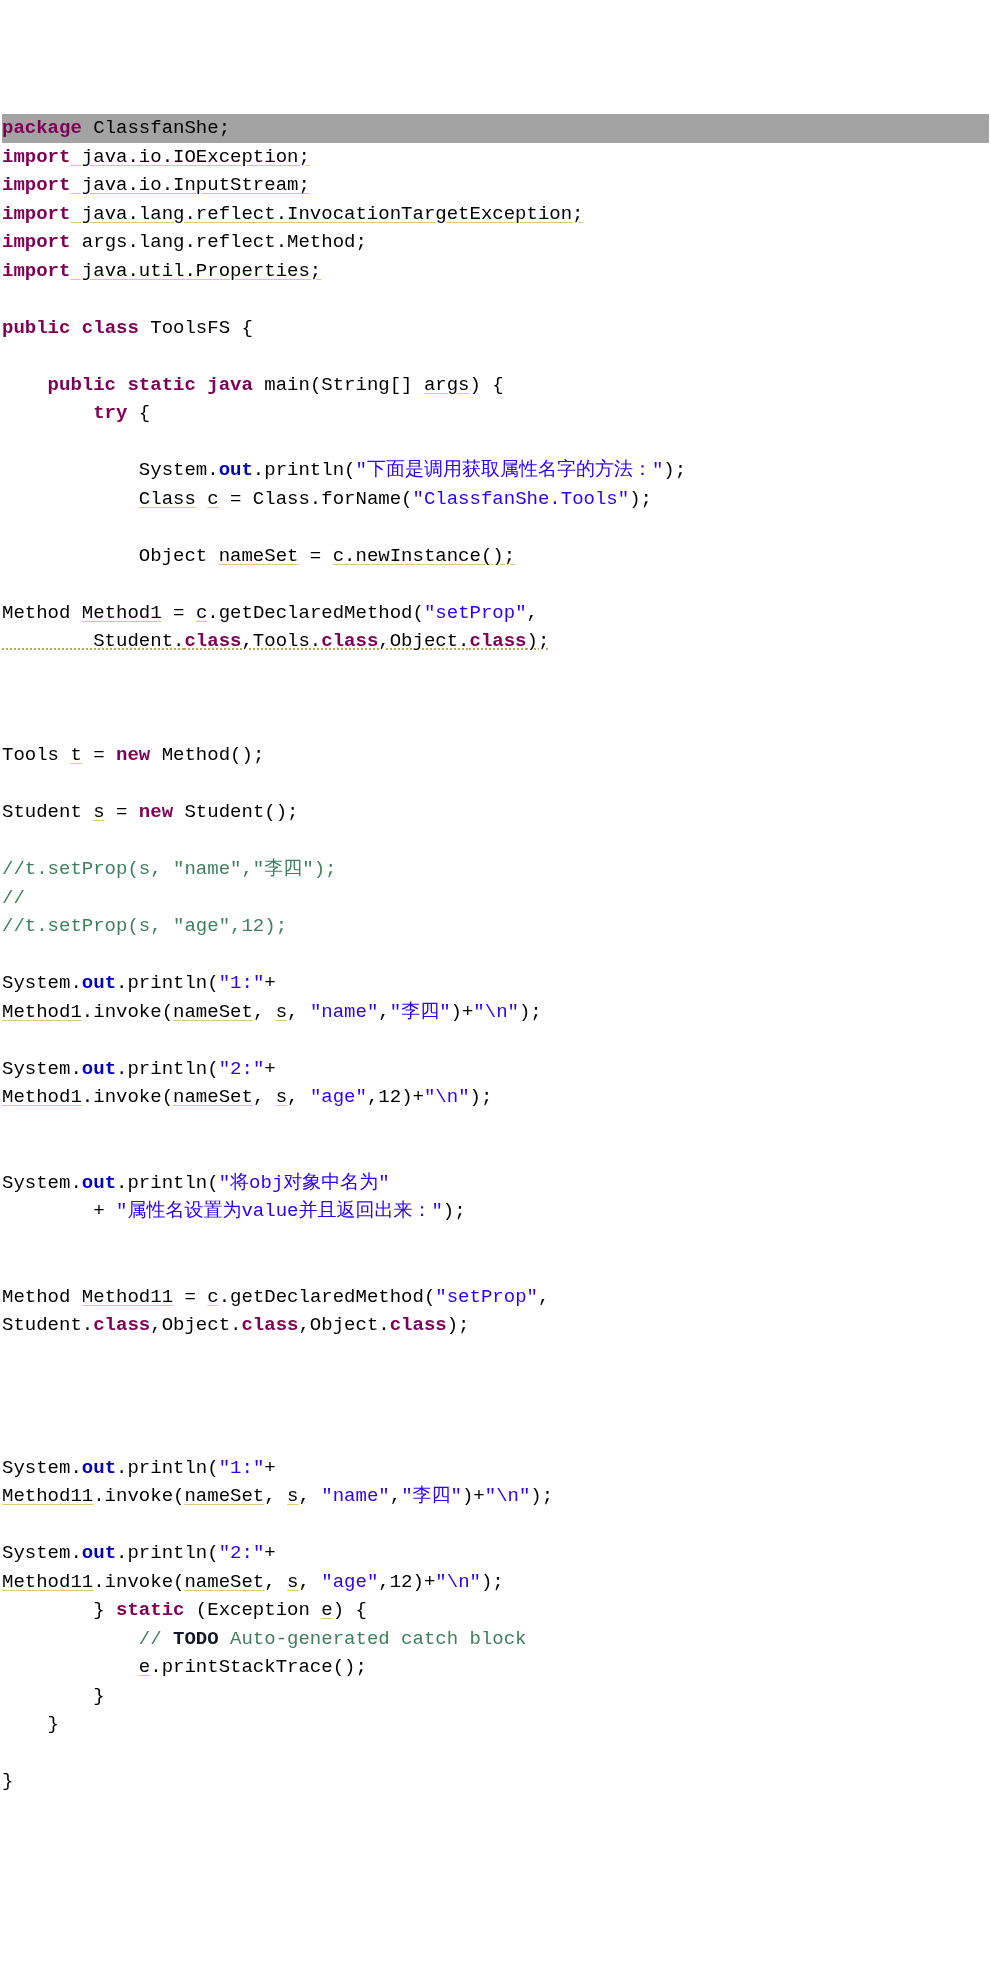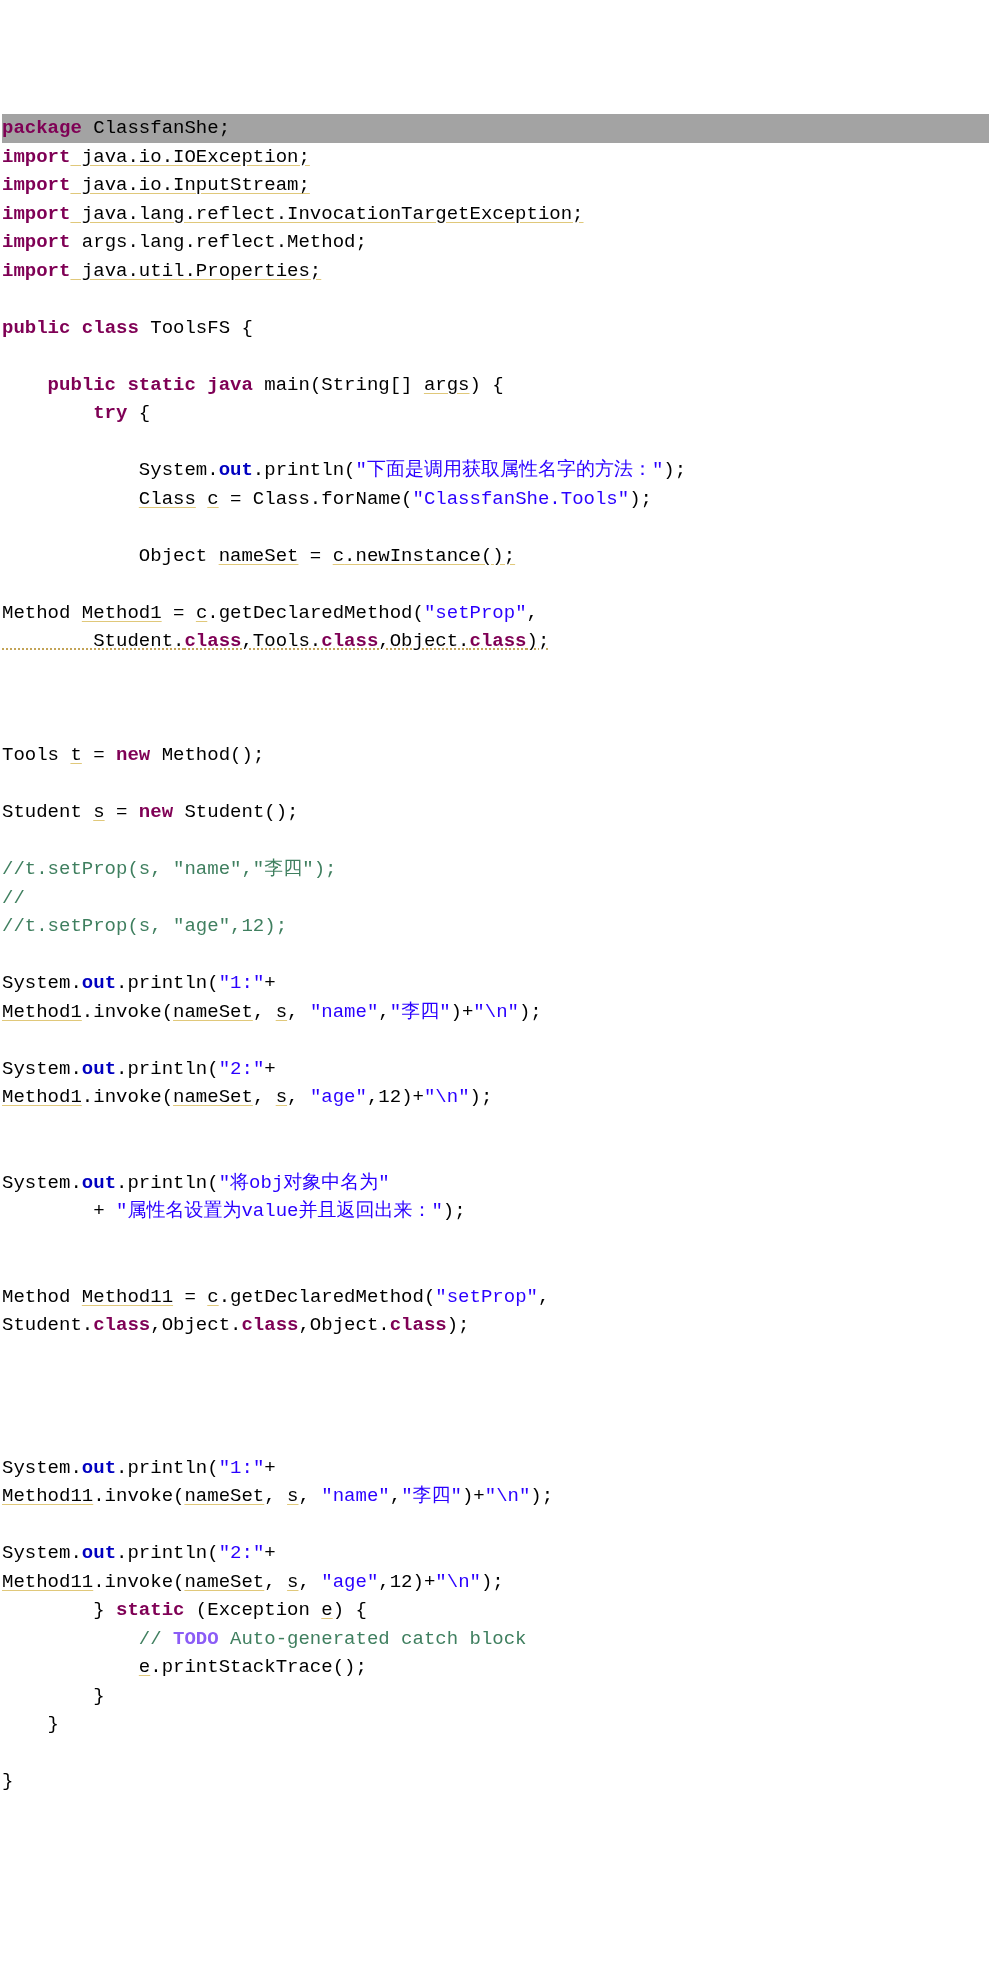--- a/index.html
+++ b/index.html
@@ -14,21 +14,21 @@
   }
   .code {
     padding: 0 2px 40px 2px;
   }
   .hl { background: #a3a3a3; display: inline-block; width: 100%; }
   .kw { color: #7f0055; font-weight: bold; }
   .it { }
   .bi { font-weight: bold; }
   .str { color: #2a00ff; }
   .cmt { color: #3f7f5f; }
-  .todo { color: #8b5cf6; font-weight: bold; }
+  .todo { color: #0f172a; font-weight: bold; }
   .und { text-decoration-line: underline; text-decoration-style: solid; text-decoration-color: #e0c87a; text-underline-offset: 3px; }
   .und-d { text-decoration-line: underline; text-decoration-style: dotted; text-decoration-color: #c0a050; text-underline-offset: 3px; }
   .txt { color: #000; }
 </style>
 </head>
 <body>
 
 
 
 <div class="code"><span class="hl"><span class="kw">package</span><span class="txt"> ClassfanShe;</span></span>

